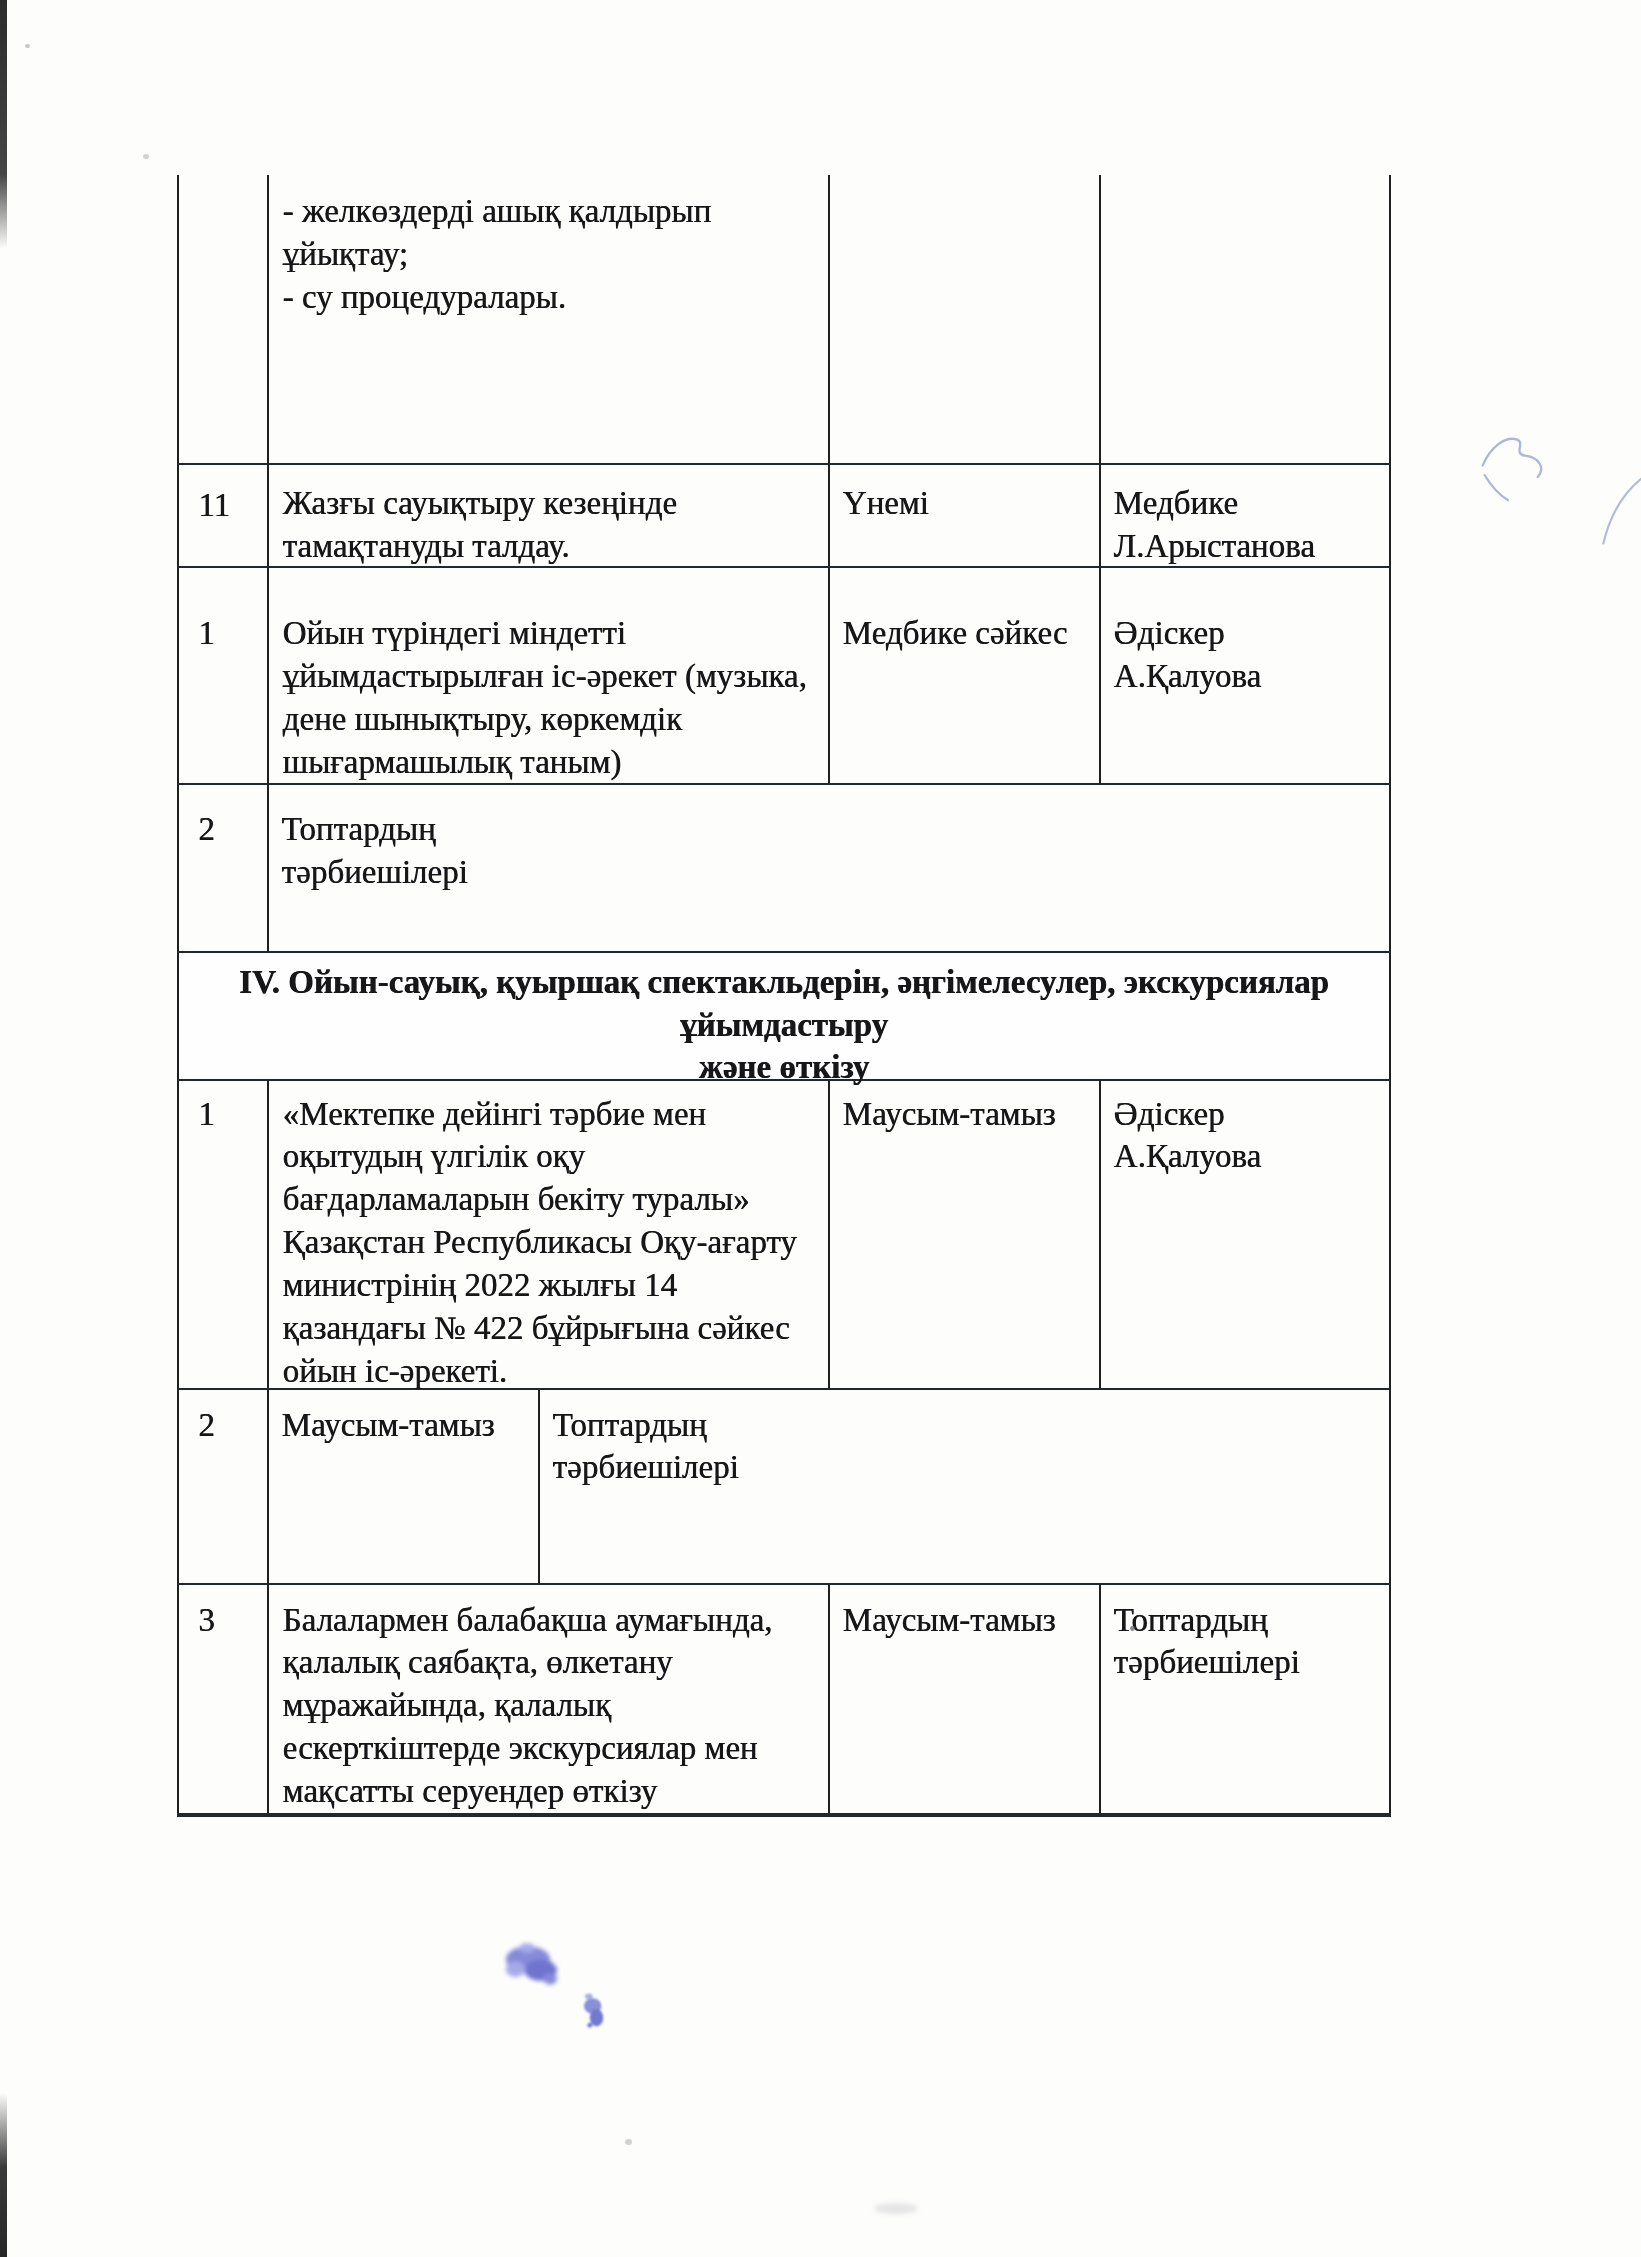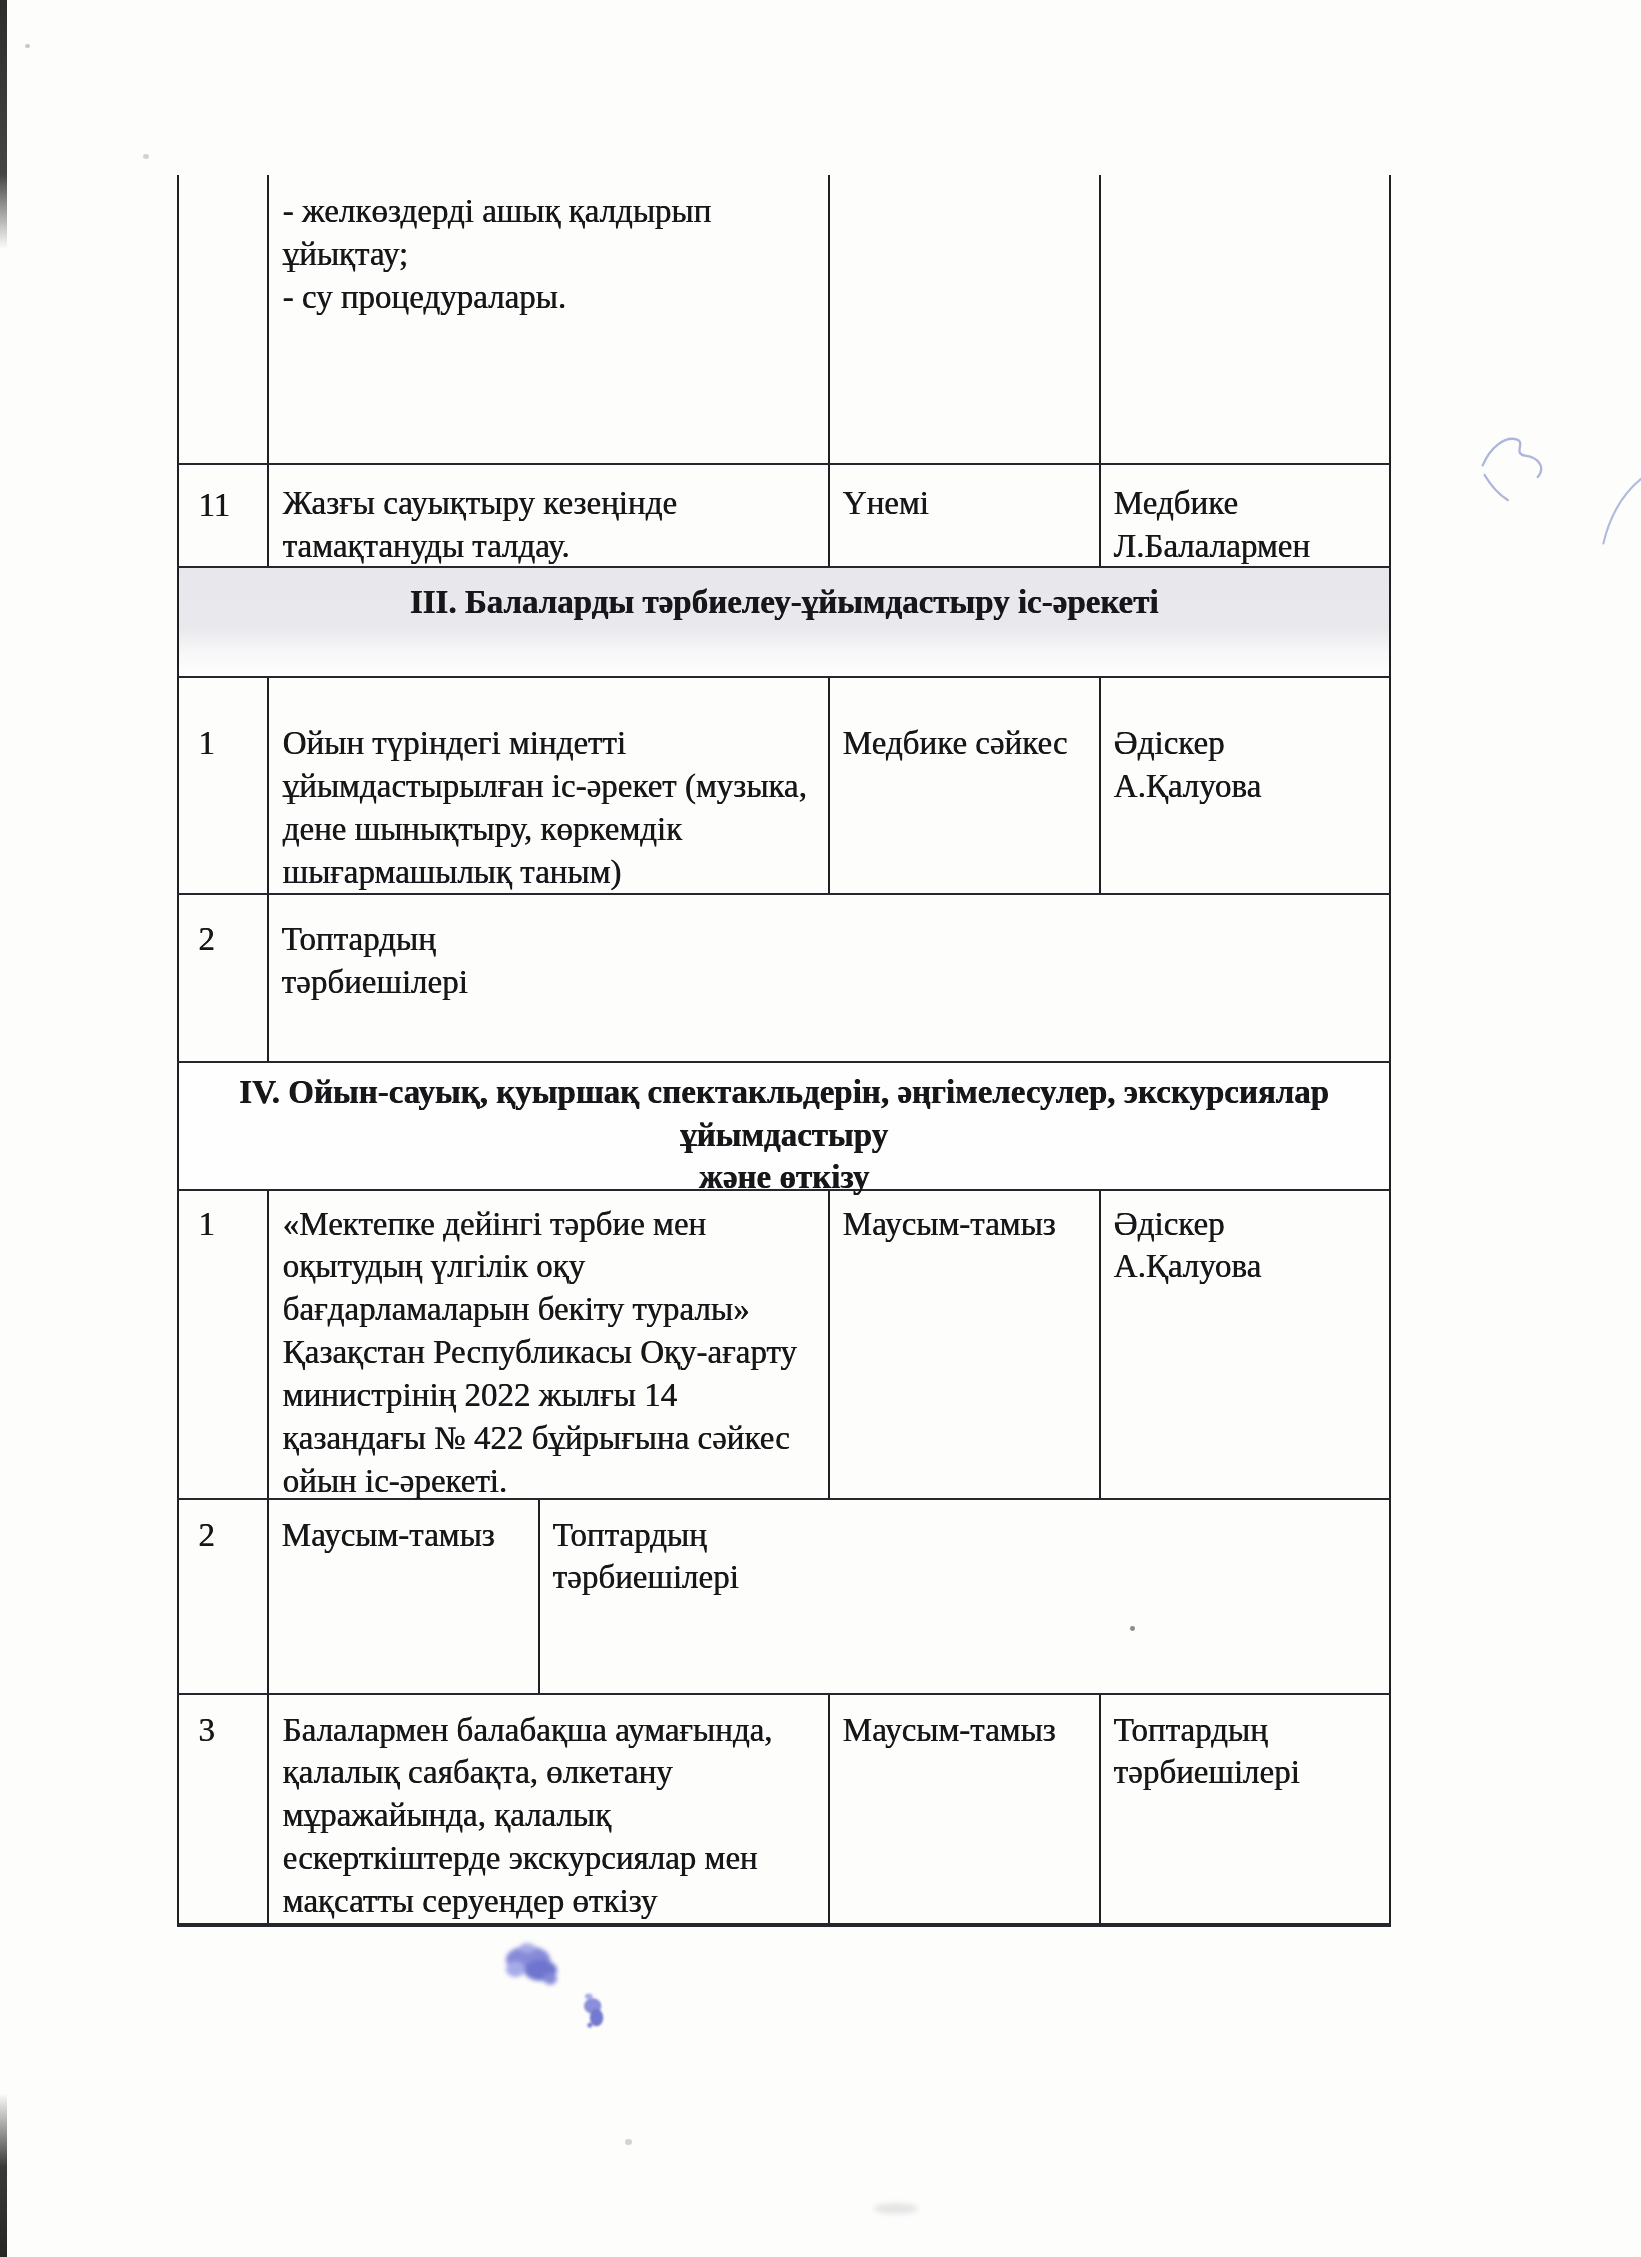--- a/index.html
+++ b/index.html
@@ -73,24 +73,23 @@
       <div class="c-when"></div>
       <div class="c-who"></div>
     </div>
 
     <div class="row r-11">
       <div class="c-num">11</div>
       <div class="c-desc">Жазғы сауықтыру кезеңінде
 тамақтануды талдау.</div>
       <div class="c-when">Үнемі</div>
       <div class="c-who">Медбике
-Л.Балалармен</div>
+Л.Арыстанова</div>
     </div>
 
-    <div class="band band3">III. Балаларды тәрбиелеу-ұйымдастыру іс-әрекеті</div>
 
     <div class="row r31">
       <div class="c-num">1</div>
       <div class="c-desc">Ойын түріндегі міндетті
 ұйымдастырылған іс-әрекет (музыка,
 дене шынықтыру, көркемдік
 шығармашылық таным)</div>
       <div class="c-when">Медбике сәйкес</div>
       <div class="c-who">Әдіскер
 А.Қалуова</div>

